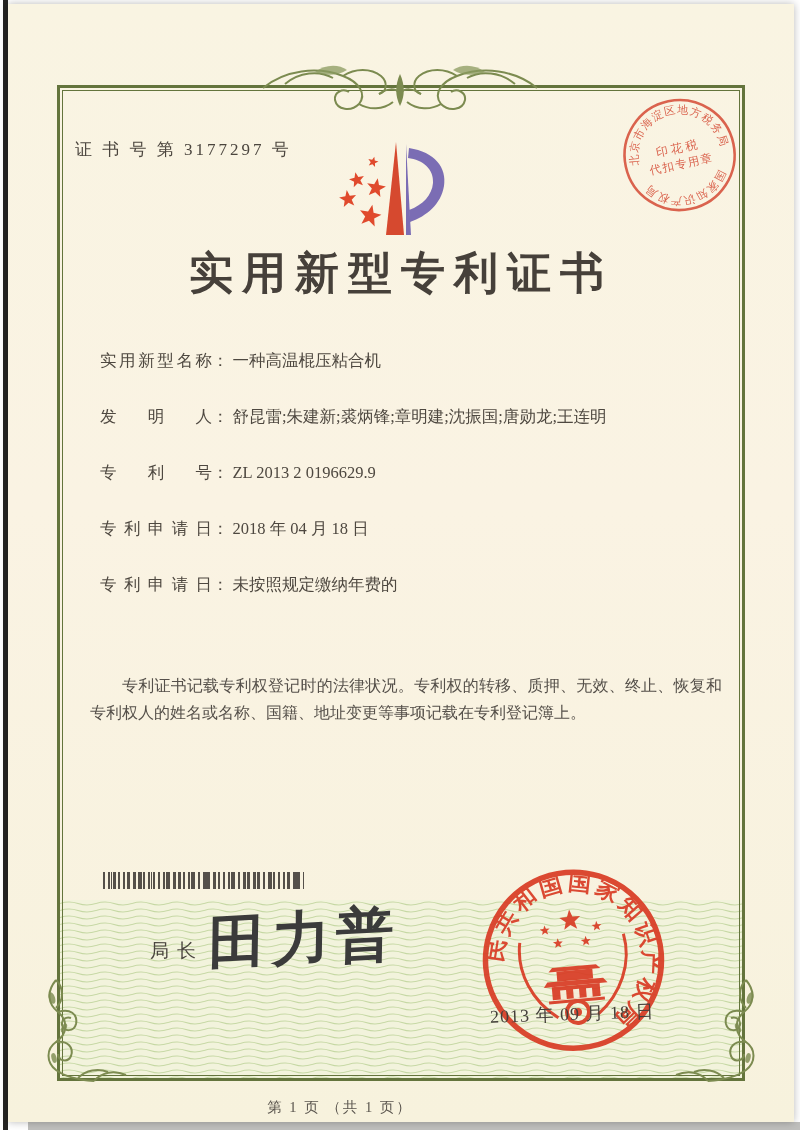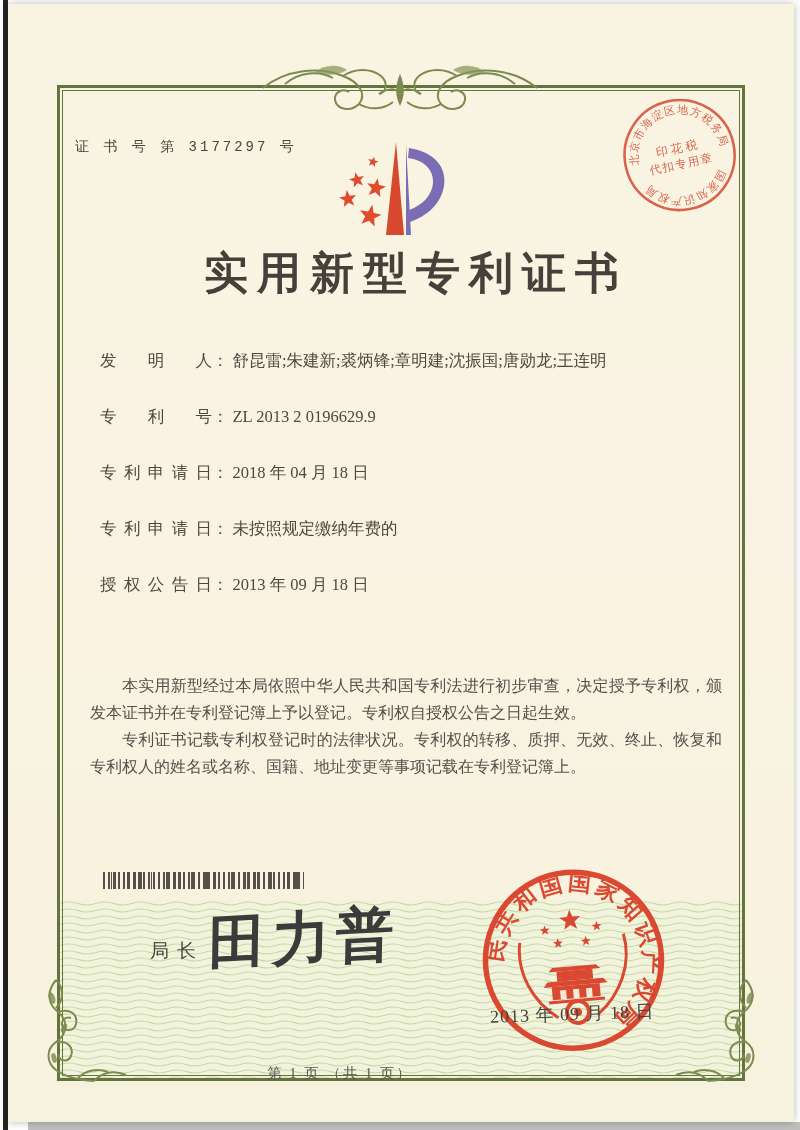--- a/index.html
+++ b/index.html
@@ -24,25 +24,25 @@
     border:1px solid #64743c;
   }
   
   .waves{position:absolute;left:52px;top:896px;width:682px;height:179px;}
   
   .top-ornament{position:absolute;left:247px;top:56px;width:290px;height:58px;}
   .flourish{position:absolute;width:90px;height:110px;}
   .flourish.bl{left:30px;top:974px;}
   .flourish.br{left:666px;top:974px;transform:scaleX(-1);}
   
-  .cert-no{position:absolute;left:67px;top:134px;font-size:14px;letter-spacing:3px;color:#4b453e;font-family:Liberation Mono, monospace;}
+  .cert-no{position:absolute;left:67px;top:134px;font-size:17px;letter-spacing:3px;color:#4b453e;}
   .logo{position:absolute;left:324px;top:132px;width:122px;height:106px;}
   .title{
-    position:absolute;left:56px;top:240px;width:688px;text-align:center;
-    font-size:44px;font-weight:600;color:#46403a;letter-spacing:9px;padding-left:8px;
+    position:absolute;left:49px;top:240px;width:688px;text-align:center;
+    font-size:44px;font-weight:600;color:#46403a;letter-spacing:9px;
   }
   
   .fields{position:absolute;left:92px;top:346px;width:620px;color:#4e4840;}
   .field-row{height:23px;margin-bottom:33px;font-size:16.5px;white-space:nowrap;}
   .field-label{display:inline-block;width:112px;text-align:justify;text-align-last:justify;}
   .field-colon{display:inline-block;margin-right:4px;}
   
   .paragraphs{position:absolute;left:82px;top:668px;width:632px;color:#55504a;}
   .paragraphs p{margin:0;font-size:16px;line-height:27px;text-indent:2em;text-align:justify;}
   
@@ -60,21 +60,21 @@
     color:#3b3b3b;letter-spacing:6px;transform:rotate(-3deg) skewX(-4deg);
     font-family:"DejaVu Sans","Liberation Sans",sans-serif;
   }
   
   .tax-stamp{position:absolute;left:607px;top:91px;width:130px;height:124px;transform:rotate(-12deg);opacity:.88;}
   .office-seal{position:absolute;left:468px;top:864px;width:200px;height:196px;transform:rotate(-5deg);opacity:.92;}
   .seal-date{
     position:absolute;left:482px;top:998px;font-size:18px;color:#44403b;
     letter-spacing:1px;transform:rotate(-2deg);white-space:nowrap;
   }
-  .footer{position:absolute;left:49px;top:1060px;width:566px;text-align:center;font-size:14.5px;color:#5a554e;letter-spacing:2px;}
+  .footer{position:absolute;left:49px;top:1094px;width:566px;text-align:center;font-size:14.5px;color:#5a554e;letter-spacing:2px;}
   svg text{font-family:"Liberation Serif","DejaVu Serif",serif;}
 </style>
 </head>
 <body>
 
 <svg width="0" height="0" style="position:absolute" aria-hidden="true">
   <defs>
     <path id="star" d="M0,-10 L2.45,-3.38 L9.51,-3.09 L3.99,1.3 L5.88,8.09 L0,4.2 L-5.88,8.09 L-3.99,1.3 L-9.51,-3.09 L-2.45,-3.38 Z"></path>
     <g id="orn-half" fill="none" stroke="#7c8b50" stroke-width="2">
       <path d="M8,28 C30,10 62,6 88,16 C104,22 112,34 104,44 C96,52 82,50 80,40 C79,32 88,28 94,32"></path>
@@ -169,38 +169,37 @@
       <textPath href="#taxArcBottom" startOffset="50%" text-anchor="middle">国家知识产权局</textPath>
     </text>
     <text x="65" y="57" text-anchor="middle" font-size="12" letter-spacing="3" fill="#d6503a">印花税</text>
     <text x="65" y="73" text-anchor="middle" font-size="11.5" letter-spacing="1.5" fill="#d6503a">代扣专用章</text>
   </svg>
 
   <div class="title">实用新型专利证书</div>
 
   <div class="fields">
     <div class="field-row">
+      <span class="field-label">实用新型名称</span><span class="field-colon">：</span><span>一种高温棍压粘合机</span>
+    </div>
+    <div class="field-row">
       <span class="field-label">发明人</span><span class="field-colon">：</span><span>舒昆雷;朱建新;裘炳锋;章明建;沈振国;唐勋龙;王连明</span>
     </div>
     <div class="field-row">
       <span class="field-label">专利号</span><span class="field-colon">：</span><span>ZL 2013 2 0196629.9</span>
     </div>
     <div class="field-row">
       <span class="field-label">专利申请日</span><span class="field-colon">：</span><span>2018 年 04 月 18 日</span>
     </div>
     <div class="field-row">
       <span class="field-label">专利申请日</span><span class="field-colon">：</span><span>未按照规定缴纳年费的</span>
     </div>
-    <div class="field-row">
-      <span class="field-label">授权公告日</span><span class="field-colon">：</span><span>2013 年 09 月 18 日</span>
-    </div>
   </div>
 
   <div class="paragraphs">
-    <p>本实用新型经过本局依照中华人民共和国专利法进行初步审查，决定授予专利权，颁发本证书并在专利登记簿上予以登记。专利权自授权公告之日起生效。</p>
     <p>专利证书记载专利权登记时的法律状况。专利权的转移、质押、无效、终止、恢复和专利权人的姓名或名称、国籍、地址变更等事项记载在专利登记簿上。</p>
   </div>
 
   <div class="barcode"></div>
 
   <svg class="office-seal" viewBox="0 0 200 196">
     <defs>
       <path id="sealRing" d="M28,92 A70,70 0 1,1 168,92 A70,70 0 1,1 28,92"></path>
     </defs>
     <circle cx="98" cy="92" r="88" fill="none" stroke="#d93b24" stroke-width="5.5"></circle>

